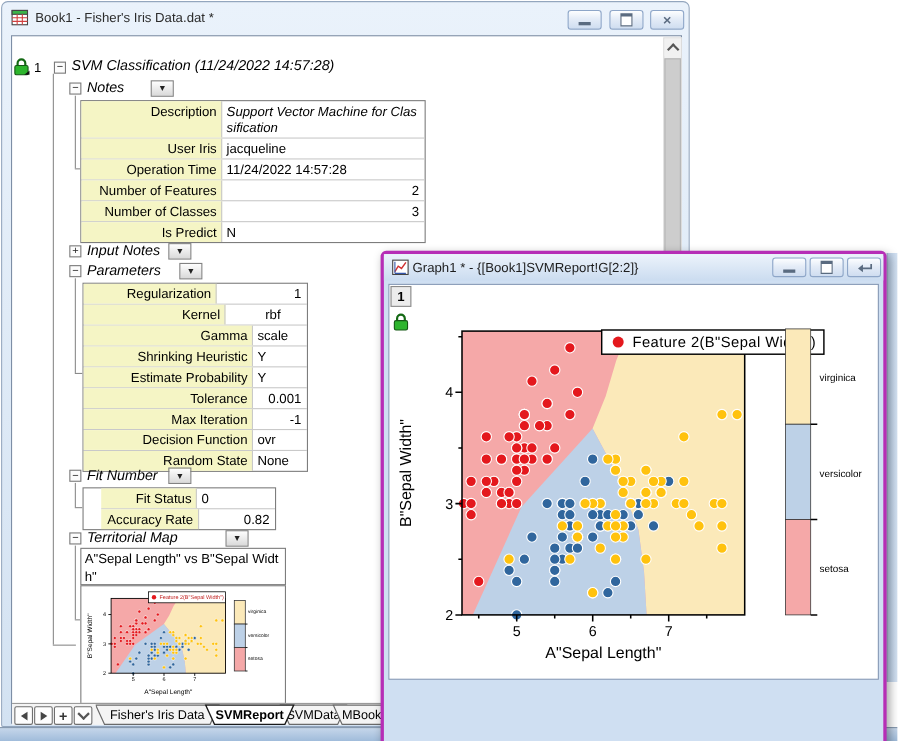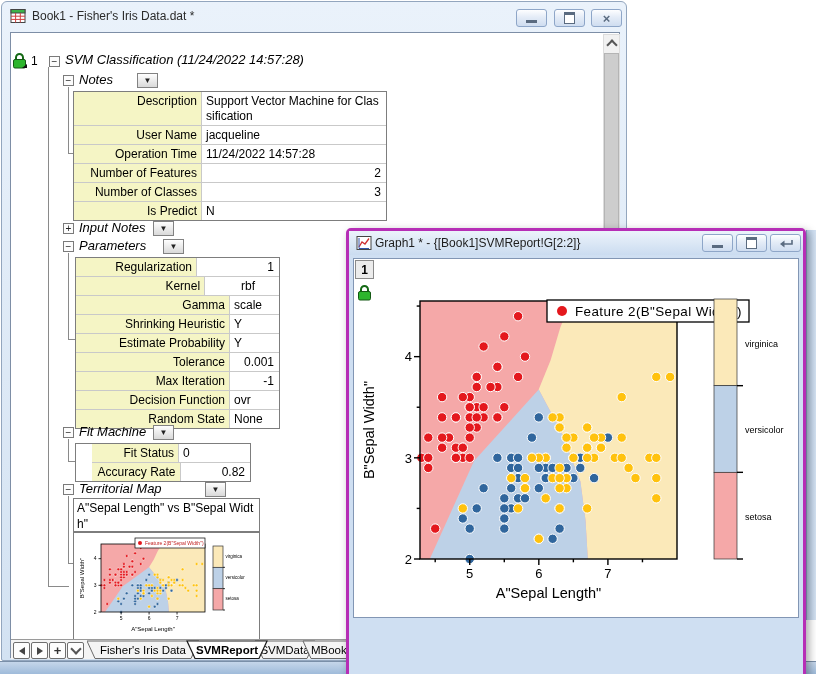--- a/index.html
+++ b/index.html
@@ -128,24 +128,24 @@
     <div class="abs" style="left:20px;top:21px;font-size:12px;">1</div>
     <div class="abs box-toggle" style="left:38px;top:23px;">−</div>
     <div class="abs sec-title" style="left:54px;top:19px;">SVM Classification (11/24/2022 14:57:28)</div>
 
     <div class="abs box-toggle" style="left:52px;top:42px;">−</div>
     <div class="abs sec-title" style="left:68px;top:39px;">Notes</div>
     <div class="abs dd-btn" style="left:126px;top:40px;">▼</div>
     <div class="abs rtable" style="left:62px;top:58px;width:314px;" id="notes-table">
         <div class="trow" style="height: 33px;">
           <div class="tlabel" style="width: 128px;">Description</div>
-          <div class="tvalue breakall" style="width: 184px;">Support Vector Machine for Classification</div>
-        </div>
-        <div class="trow" style="height: 18px;">
-          <div class="tlabel" style="width: 128px;">User Name</div>
+          <div class="tvalue breakall" style="width: 184px; font-style: italic;">Support Vector Machine for Classification</div>
+        </div>
+        <div class="trow" style="height: 18px;">
+          <div class="tlabel" style="width: 128px;">User Iris</div>
           <div class="tvalue" style="width: 184px;">jacqueline</div>
         </div>
         <div class="trow" style="height: 18px;">
           <div class="tlabel" style="width: 128px;">Operation Time</div>
           <div class="tvalue" style="width: 184px;">11/24/2022 14:57:28</div>
         </div>
         <div class="trow" style="height: 18px;">
           <div class="tlabel" style="width: 128px;">Number of Features</div>
           <div class="tvalue right" style="width: 184px;">2</div>
         </div>
@@ -199,21 +199,21 @@
           <div class="tlabel" style="width: 154px;">Decision Function</div>
           <div class="tvalue" style="width: 49px;">ovr</div>
         </div>
         <div class="trow" style="height: 18px;">
           <div class="tlabel" style="width: 154px;">Random State</div>
           <div class="tvalue" style="width: 49px;">None</div>
         </div>
       </div>
 
     <div class="abs box-toggle" style="left:52px;top:394px;">−</div>
-    <div class="abs sec-title" style="left:68px;top:391px;">Fit Machine</div>
+    <div class="abs sec-title" style="left:68px;top:391px;">Fit Number</div>
     <div class="abs dd-btn" style="left:142px;top:392px;">▼</div>
     <div class="abs rtable" style="left:64px;top:410px;width:176px;padding-left:16px;" id="fit-table">
         <div class="trow" style="height: 18px;">
           <div class="tlabel" style="width: 96px;">Fit Status</div>
           <div class="tvalue" style="width: 78px;">0 (Succeed)</div>
         </div>
         <div class="trow" style="height: 18px;">
           <div class="tlabel" style="width: 100px;">Accuracy Rate</div>
           <div class="tvalue right" style="width: 78px;">0.82</div>
         </div>

